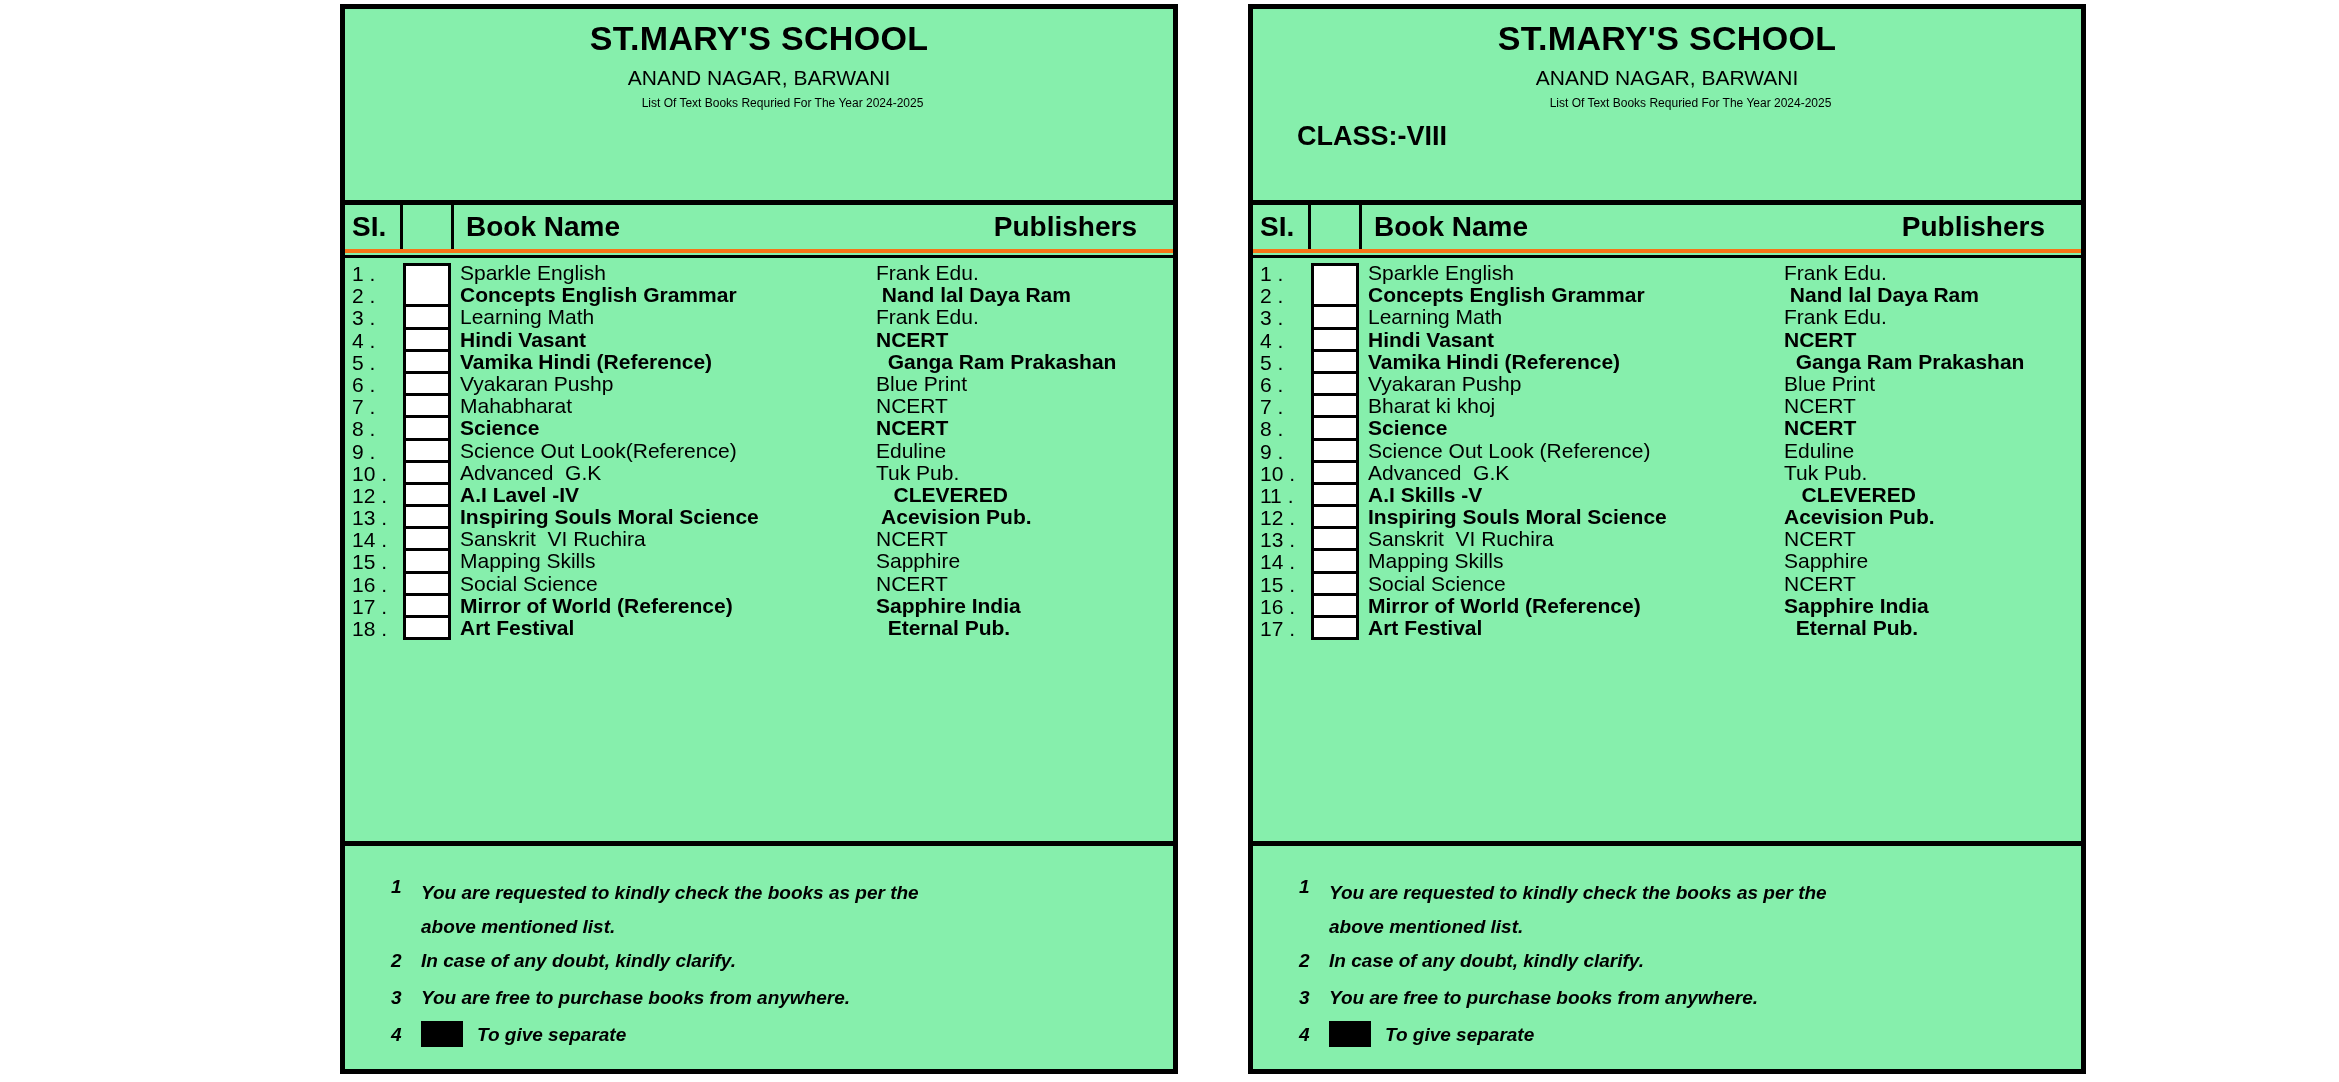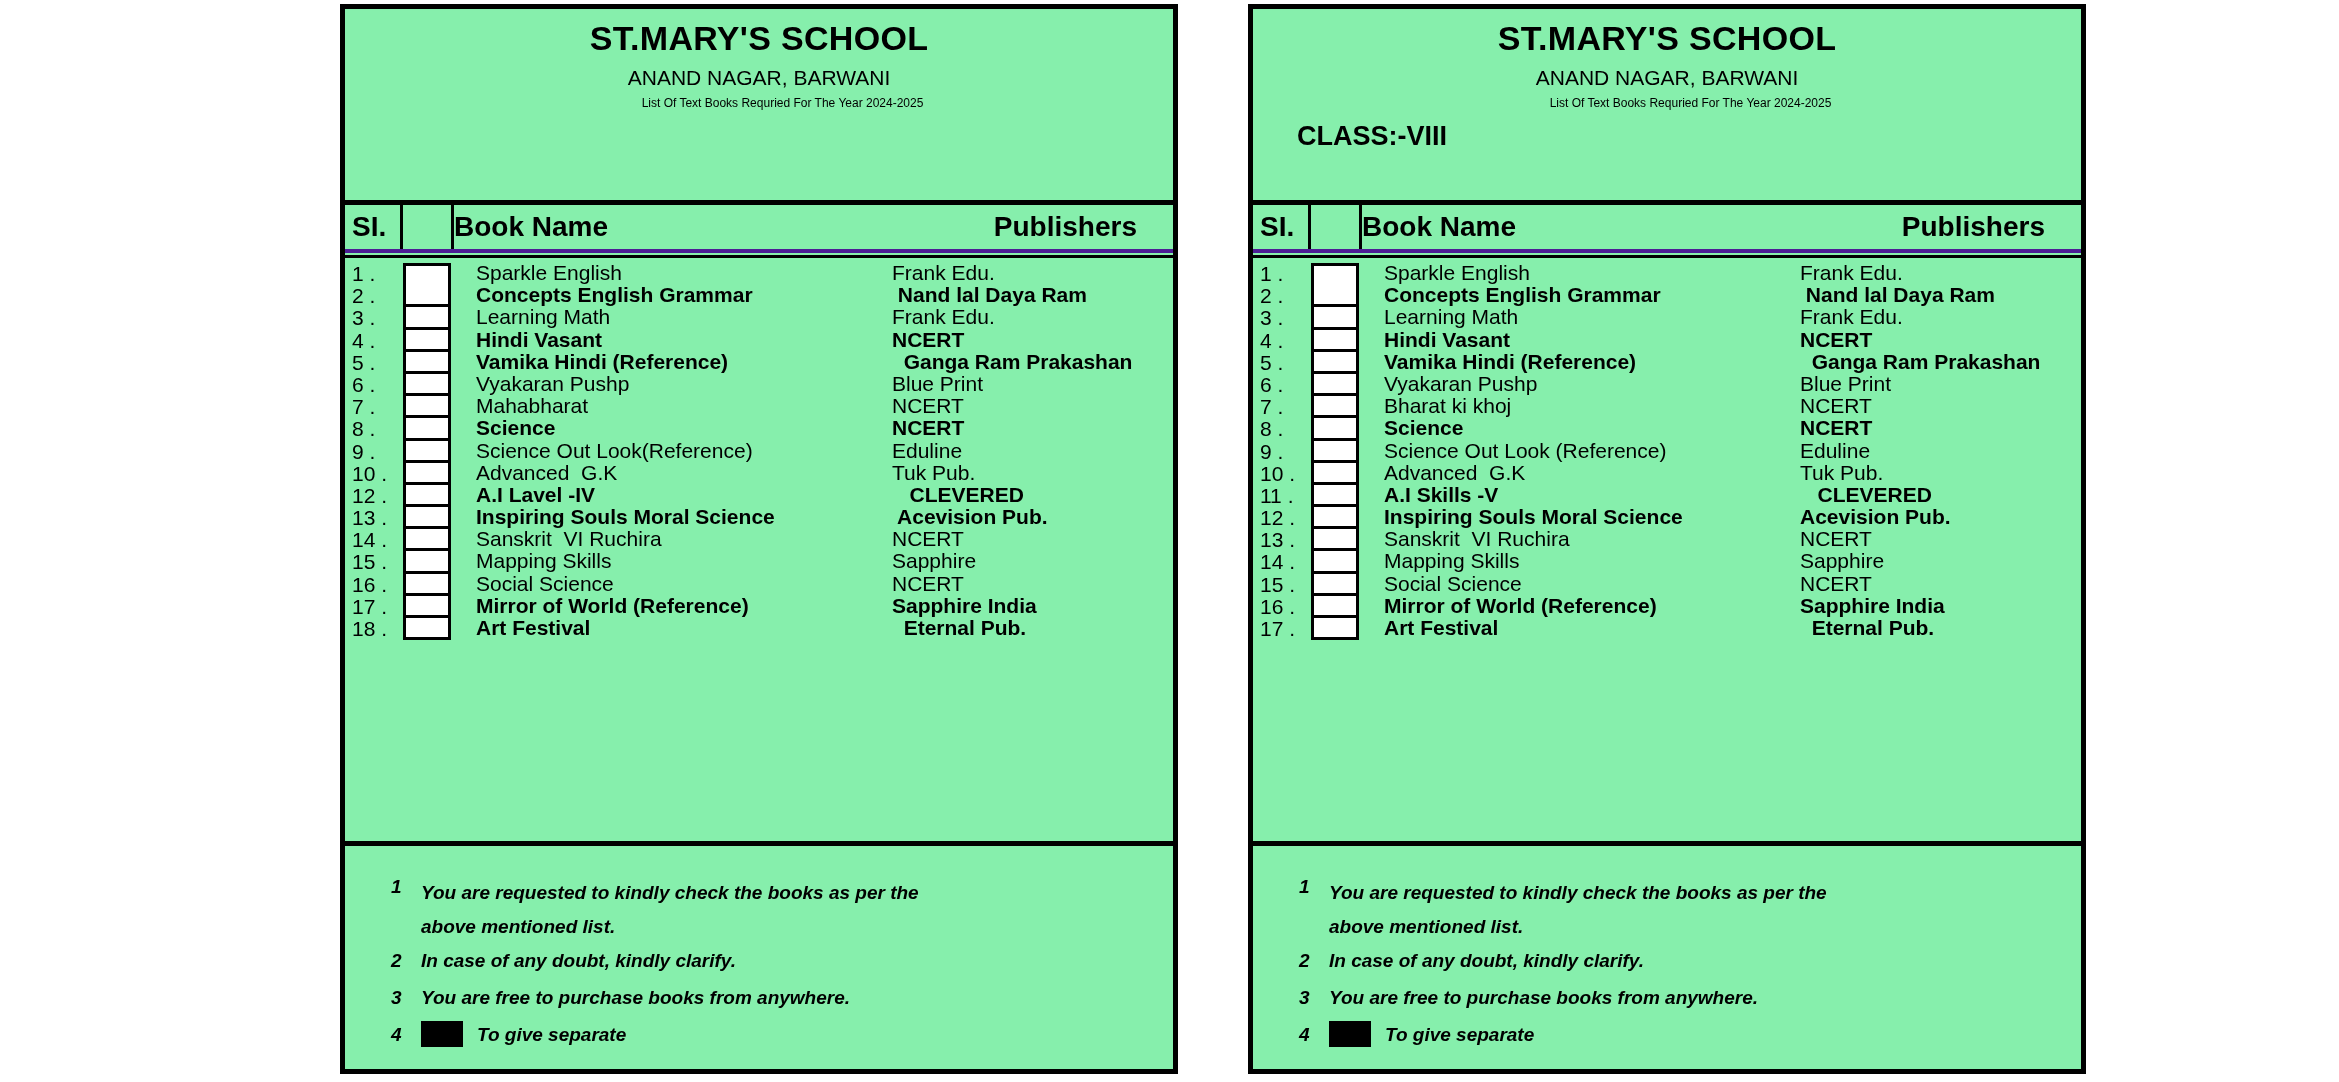--- a/index.html
+++ b/index.html
@@ -12,37 +12,37 @@
 
   
   .hdr{position:relative;border-bottom:5px solid #000;box-sizing:border-box;height:196px;flex:0 0 196px;padding-top:10px;}
   .school-name{text-align:center;font-size:34px;font-weight:bold;letter-spacing:.3px;line-height:1.15;}
   .addr{text-align:center;font-size:21px;line-height:1.5;margin-top:4px;}
   .listline{text-align:center;font-size:12px;line-height:1.45;margin-top:1px;padding-left:47px;}
   .classline{font-size:27px;font-weight:bold;margin-top:9px;padding-left:44px;}
 
   
   .colhead{display:flex;align-items:center;height:48px;flex:0 0 48px;
-           border-bottom:4px solid #4c1d95;box-sizing:border-box;position:relative;}
+           border-bottom:4px solid #f97316;box-sizing:border-box;position:relative;}
   .colhead:after{content:"";position:absolute;left:0;right:0;bottom:-9px;height:3px;background:#000;}
   .ch-sl{width:58px;flex:0 0 58px;font-size:28px;font-weight:bold;padding-left:7px;box-sizing:border-box;
          border-right:3px solid #000;height:100%;display:flex;align-items:center;}
   .ch-box{width:48px;flex:0 0 48px;border-right:3px solid #000;height:100%;}
-  .ch-name{flex:1;display:flex;align-items:center;height:100%;padding-left:0;box-sizing:border-box;position:relative;}
+  .ch-name{flex:1;display:flex;align-items:center;height:100%;padding-left:12px;box-sizing:border-box;position:relative;}
   .ch-name-t{font-size:28px;font-weight:bold;}
   .ch-pub-t{position:absolute;right:36px;font-size:28px;font-weight:bold;}
 
   
   .rows{flex:1 1 auto;padding-top:10px;position:relative;}
   .row{display:flex;align-items:flex-start;height:22.2px;}
   .r-sl{width:58px;flex:0 0 58px;font-size:21px;padding-left:7px;box-sizing:border-box;white-space:pre;line-height:22px;}
   .r-box{width:48px;flex:0 0 48px;height:22.2px;box-sizing:border-box;
          border:3px solid #000;border-top-width:0;background:#fff;}
   .row:first-child .r-box{border-top-width:3px;height:25px;}
-  .r-txt{flex:1;position:relative;height:22px;margin-left:16px;}
+  .r-txt{flex:1;position:relative;height:22px;}
   .r-name{position:absolute;left:9px;top:-1px;font-size:21px;line-height:22px;white-space:pre;}
   .r-pub{position:absolute;left:425px;top:-1px;font-size:21px;line-height:22px;white-space:pre;}
   .bold .r-name,.bold .r-pub{font-weight:bold;}
 
   
   .notes{border-top:5px solid #000;box-sizing:border-box;height:228px;flex:0 0 228px;padding:30px 0 0 46px;}
   .note{display:flex;align-items:flex-start;font-style:italic;font-weight:bold;font-size:19px;line-height:22px;margin-bottom:15px;}
   .note-n{width:30px;flex:0 0 30px;}
   .note-t{white-space:pre-line;}
   .note-sq{width:42px;height:26px;background:#000;flex:0 0 42px;margin-right:14px;margin-top:-3px;}

